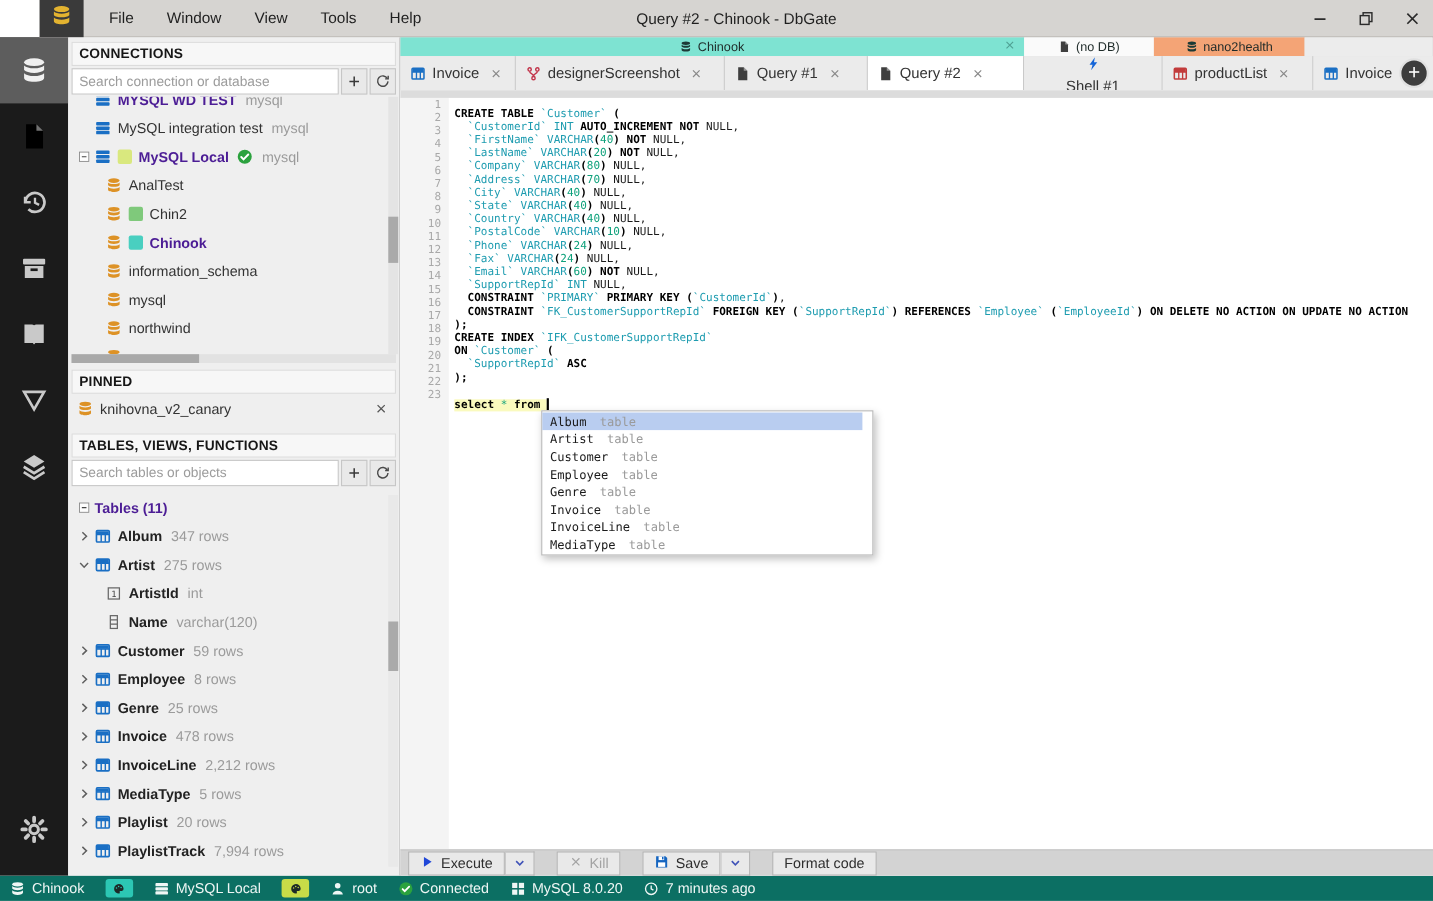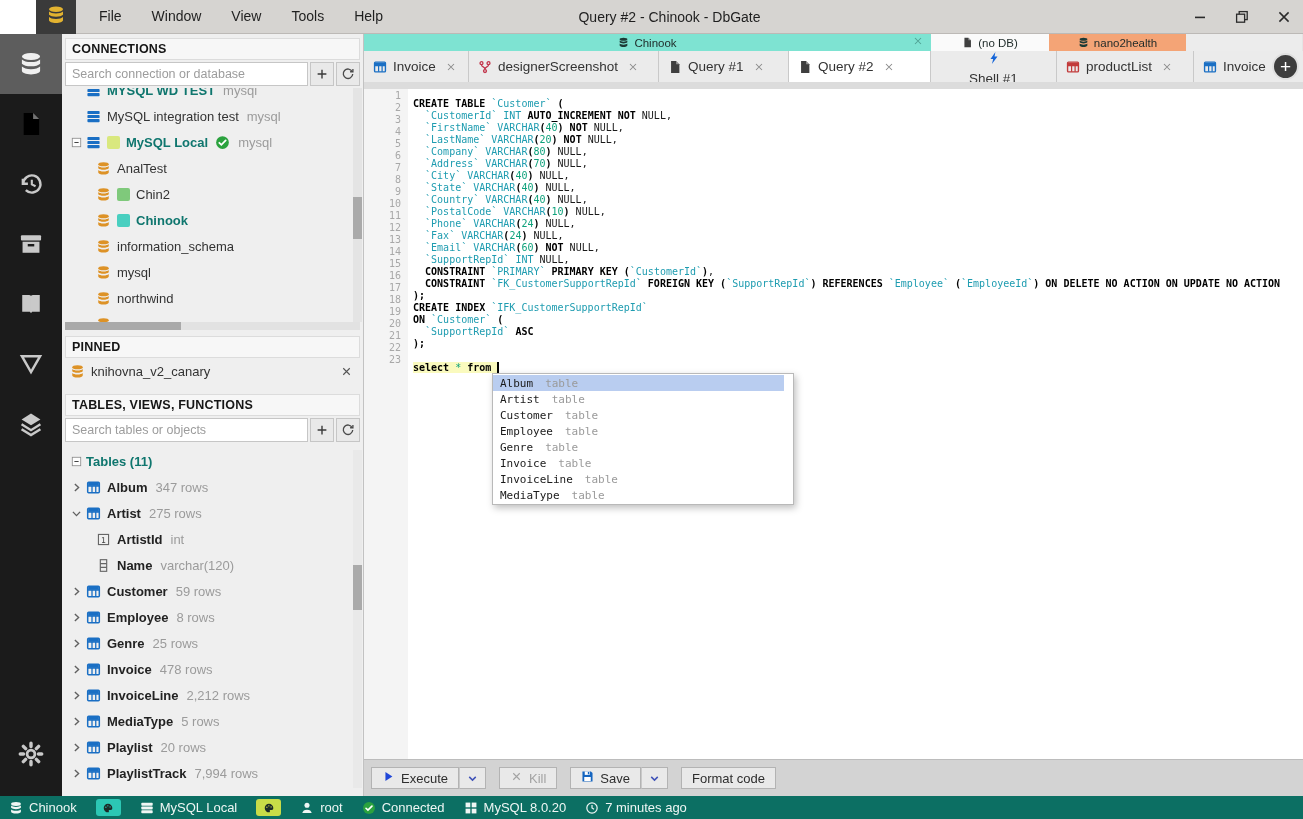--- a/index.html
+++ b/index.html
@@ -38,21 +38,21 @@
 
   .conn-tree { height:234px; margin-top:2px; overflow:hidden; }
   .tree-row { display:flex; align-items:center; height:26px; padding-left:5px; cursor:default; }
   .tree-row.cut-top { margin-top:-11px; }
   .exp-slot { width:19px; height:14px; display:flex; align-items:center; justify-content:center; flex:none; }
   .exp-slot svg { width:13px; height:13px; }
   .t-icon { width:15px; height:15px; margin-right:6px; flex:none; display:flex; }
   .t-icon svg { width:15px; height:15px; }
   .color-chip { width:13px; height:13px; border-radius:2px; margin-right:6px; flex:none; }
   .t-label { color:#333; white-space:nowrap; }
-  .t-label.bold { font-weight:700; color:#0f766e; }
+  .t-label.bold { font-weight:700; color:#4c1d95; }
   .t-label.semi { font-weight:600; color:#222; }
   .t-check { width:15px; height:15px; margin-left:7px; display:flex; flex:none; }
   .t-check svg { width:15px; height:15px; }
   .t-meta { color:#9b9b9b; margin-left:8px; white-space:nowrap; }
   .ind1 { padding-left:34px; }
   .row-close { margin-left:auto; margin-right:10px; width:13px; height:13px; display:flex; }
   .row-close svg { width:13px; height:13px; }
 
   .hscroll { height:8px; margin:0 3px; background:#e2e2e2; position:relative; }
   .hthumb { position:absolute; left:0; top:0; height:8px; width:116px; background:#a9a9a9; }
@@ -92,21 +92,21 @@
   .tk-b { font-weight:700; color:#000; }
   .stmt-hl { background:#fafabe; }
   .caret { display:inline-block; width:2px; height:11px; background:#000; vertical-align:-2px; }
 
   .dropdown { position:absolute; left:128px; top:284px; width:302px; background:#fff; border:1px solid #b9b9b9; box-shadow:2px 3px 7px rgba(0,0,0,.25); font-family:"DejaVu Sans Mono", monospace; font-size:11px; padding:1px 0; }
   .dd-row { height:16px; display:flex; align-items:center; padding:0 7px; margin-right:9px; }
   .dd-row.sel { background:#b9cdf0; }
   .dd-name { color:#1a1a1a; }
   .dd-kind { color:#9a9a9a; margin-left:12px; }
 
-  .toolbar { height:37px; background:#d3d3d3; border-top:1px solid #bcbcbc; display:flex; align-items:center; padding-left:7px; gap:13px; flex:none; }
+  .toolbar { height:24px; background:#d3d3d3; border-top:1px solid #bcbcbc; display:flex; align-items:center; padding-left:7px; gap:20px; flex:none; }
   .btn-group { display:flex; }
   .btn { height:22px; display:flex; align-items:center; gap:6px; background:#e9e9e9; border:1px solid #b3b3b3; padding:0 10px; font-size:13px; color:#2e2e2e; white-space:nowrap; }
   .btn svg { width:13px; height:13px; }
   .btn.chev-btn { padding:0 6px; border-left:1px solid #c9c9c9; }
   .btn.disabled { color:#a3a3a3; }
 
   
   .statusbar { height:23px; background:#0c6f63; display:flex; align-items:center; gap:19px; padding:0 9px; color:#eef6f4; font-size:13px; }
   .sb-item { display:flex; align-items:center; gap:6px; white-space:nowrap; }
   .sb-item svg { width:14px; height:14px; }

